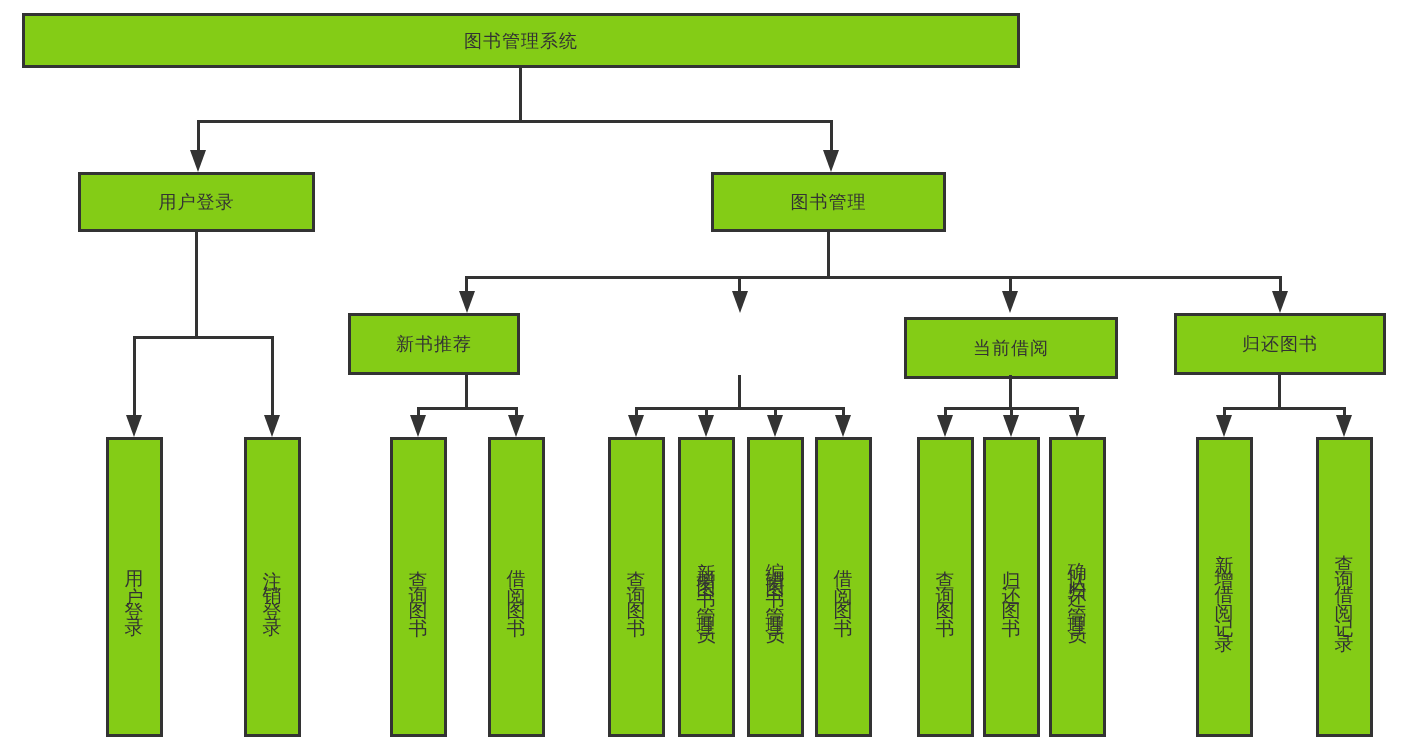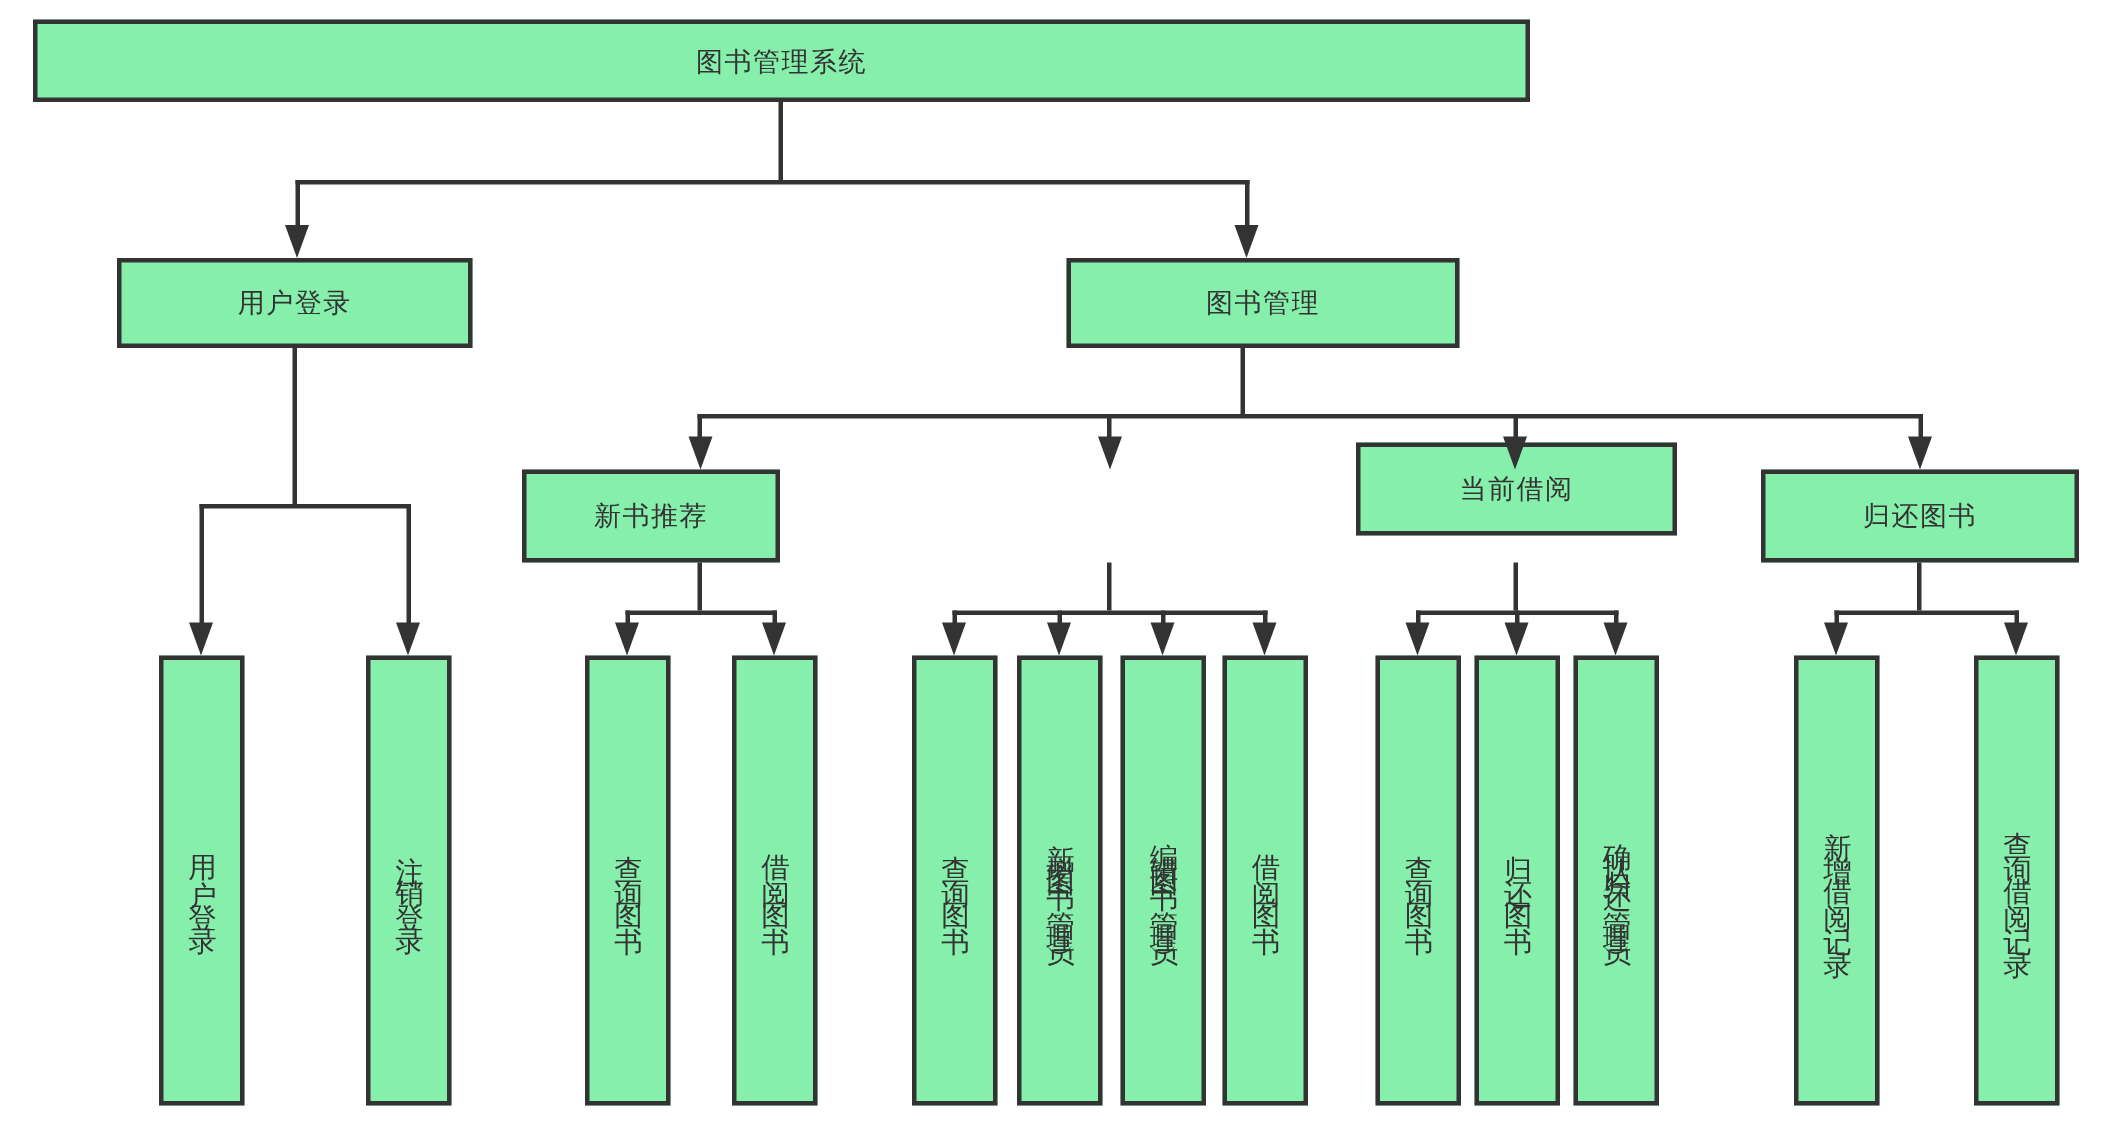--- a/index.html
+++ b/index.html
@@ -1,21 +1,21 @@
 <!DOCTYPE html>
 <html><head>
 <meta charset="utf-8">
 <style>
   html,body{margin:0;padding:0;background:#fff;}
   .canvas{
     position:relative;width:1405px;height:747px;background:#ffffff;overflow:hidden;
     font-family:"Liberation Sans","DejaVu Sans",sans-serif;color:#333;
   }
   .node{
-    position:absolute;box-sizing:border-box;border:3px solid #333;background:#86efac;
+    position:absolute;box-sizing:border-box;border:3px solid #333;background:#84cc16;
     display:flex;align-items:center;justify-content:center;
     font-size:18px;letter-spacing:1px;color:#333;
   }
   .leaf{width:57px;height:300px;}
   .vtext{
     writing-mode:vertical-rl;text-orientation:mixed;
     font-size:19px;line-height:1;letter-spacing:16px;color:#333;
   }
   .vtext.long{letter-spacing:9px;}
   .vline{position:absolute;width:3px;background:#333;}
@@ -36,30 +36,30 @@
 <div class="canvas">
 
   <div class="node" style="left:22px;top:13px;width:998px;height:55px">
     <span>图书管理系统</span>
   </div>
 
   <div class="node" style="left:78px;top:172px;width:237px;height:60px">
     <span>用户登录</span>
   </div>
 
-  <div class="node" style="left:711px;top:172px;width:262px;height:60px">
+  <div class="node" style="left:711px;top:172px;width:235px;height:60px">
     <span>图书管理</span>
   </div>
 
   <div class="node" style="left:348px;top:313px;width:172px;height:62px">
     <span>新书推荐</span>
   </div>
 
 
-  <div class="node" style="left:904px;top:295px;width:214px;height:62px">
+  <div class="node" style="left:904px;top:317px;width:214px;height:62px">
     <span>当前借阅</span>
   </div>
 
   <div class="node" style="left:1174px;top:313px;width:212px;height:62px">
     <span>归还图书</span>
   </div>
 
   <div class="node leaf" style="left:106px;top:437px">
     <span class="vtext">用户登录</span>
   </div>

